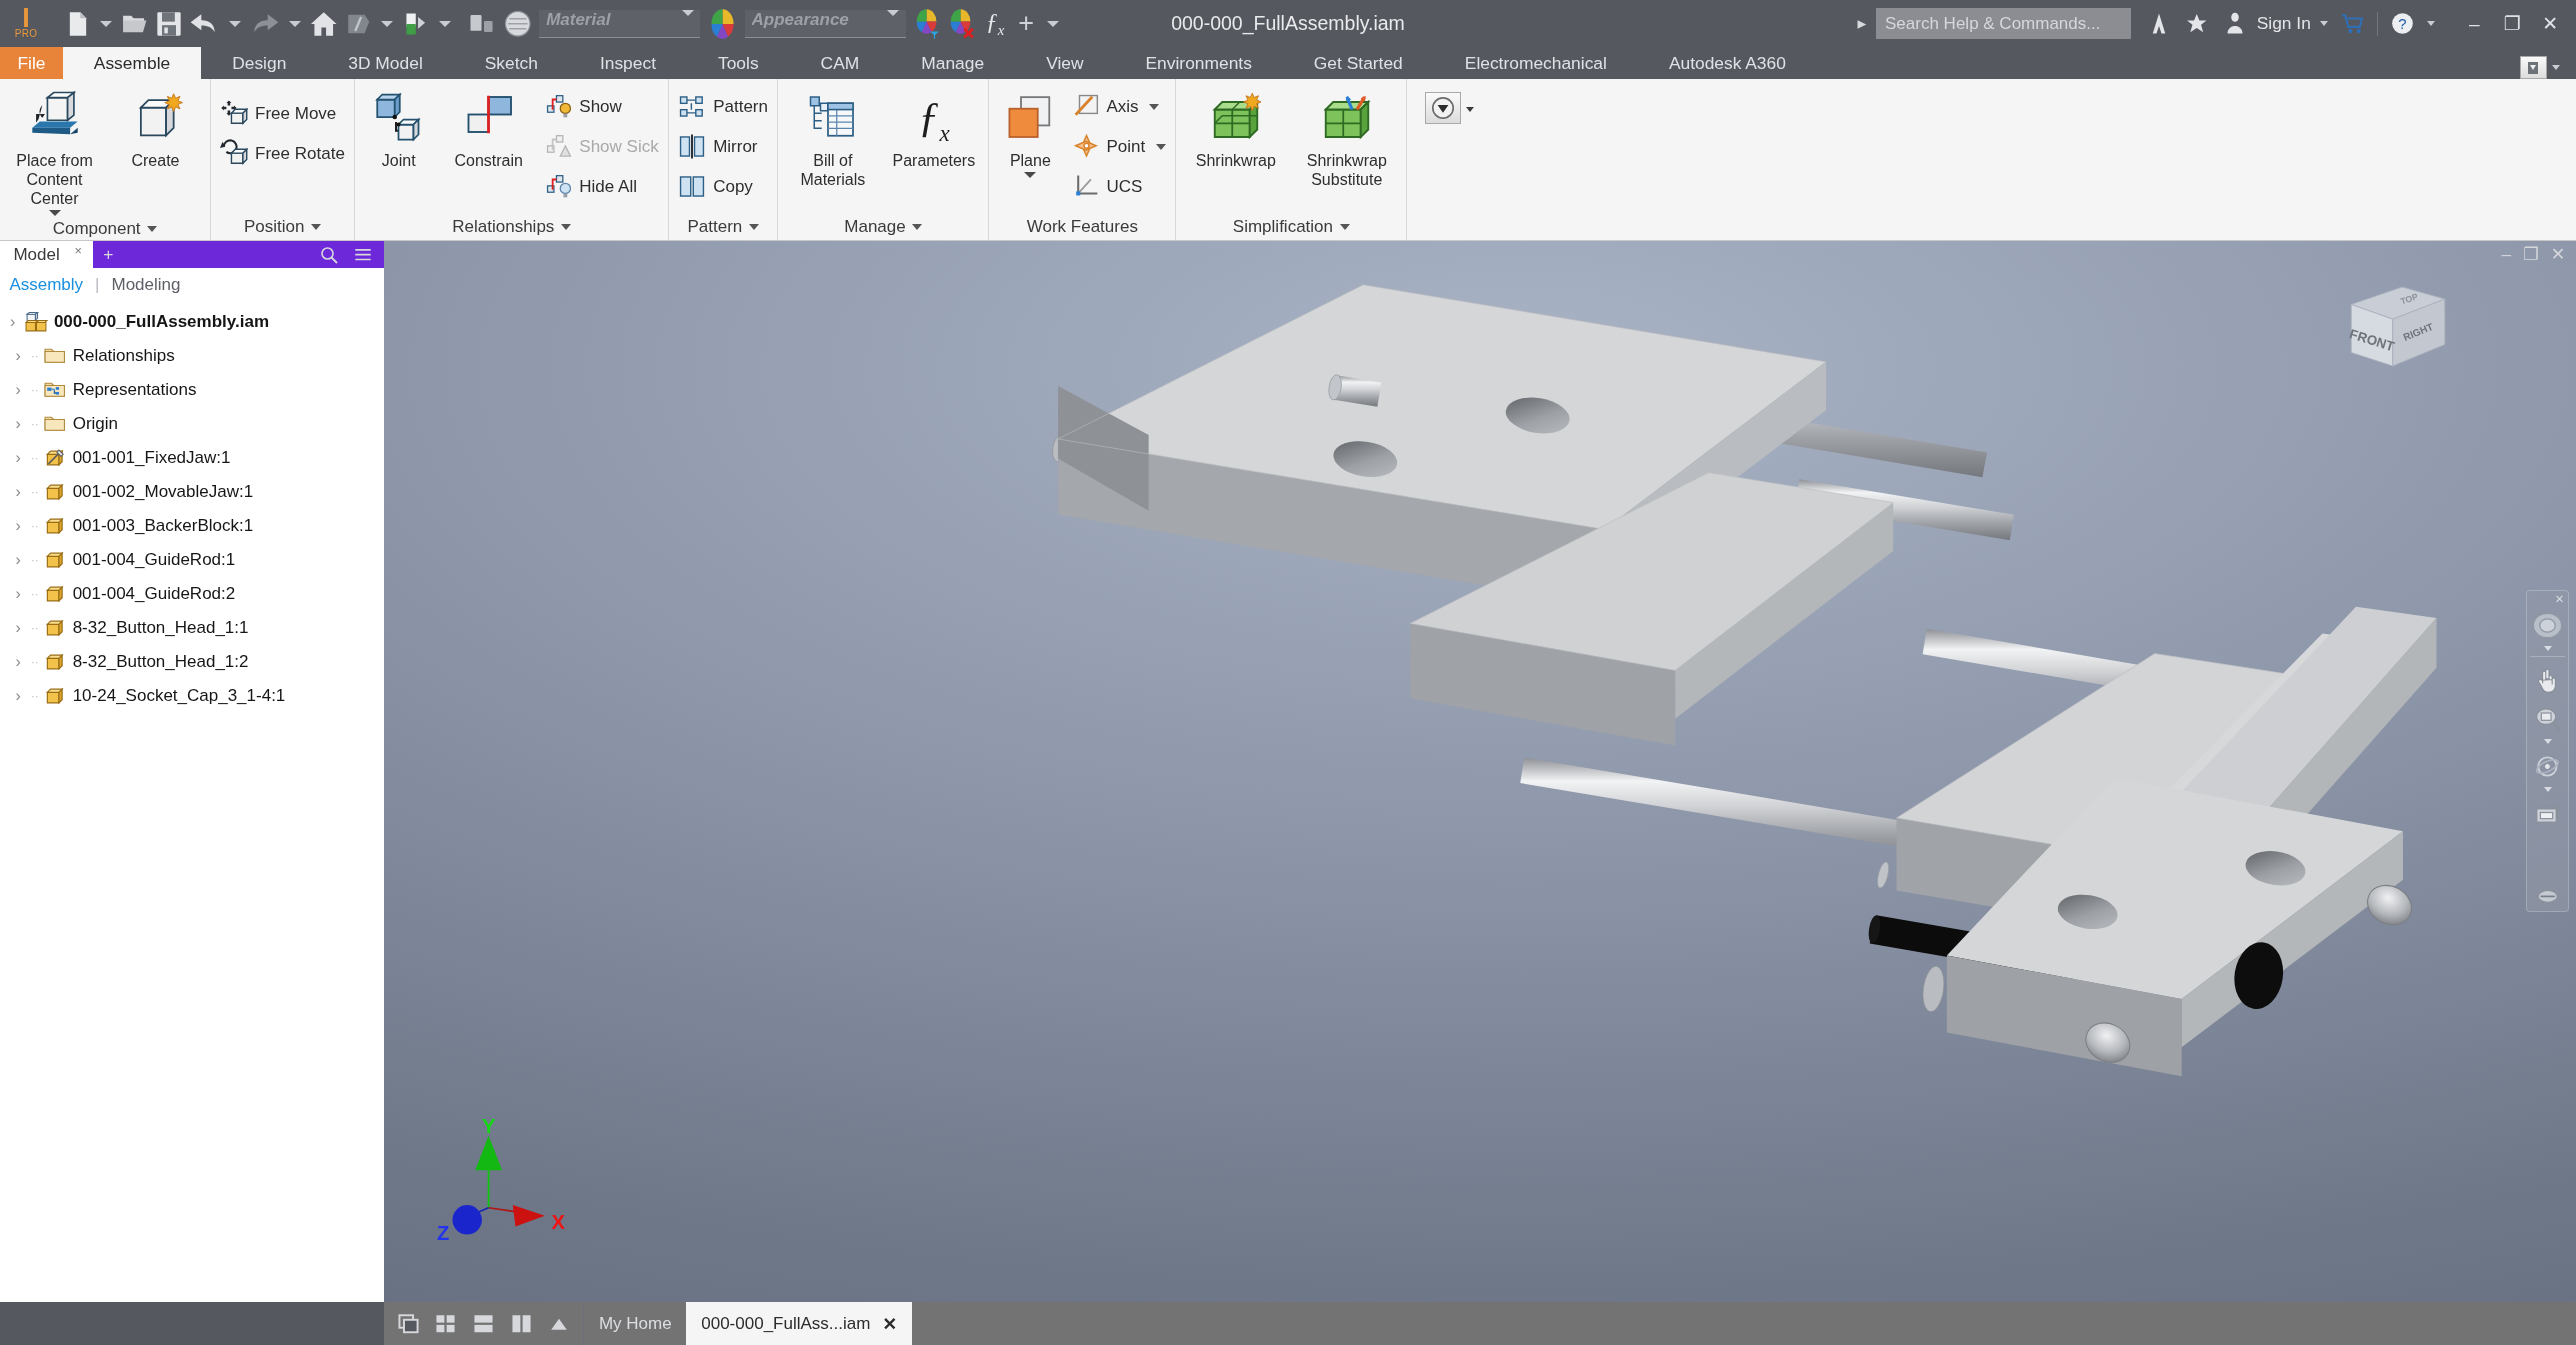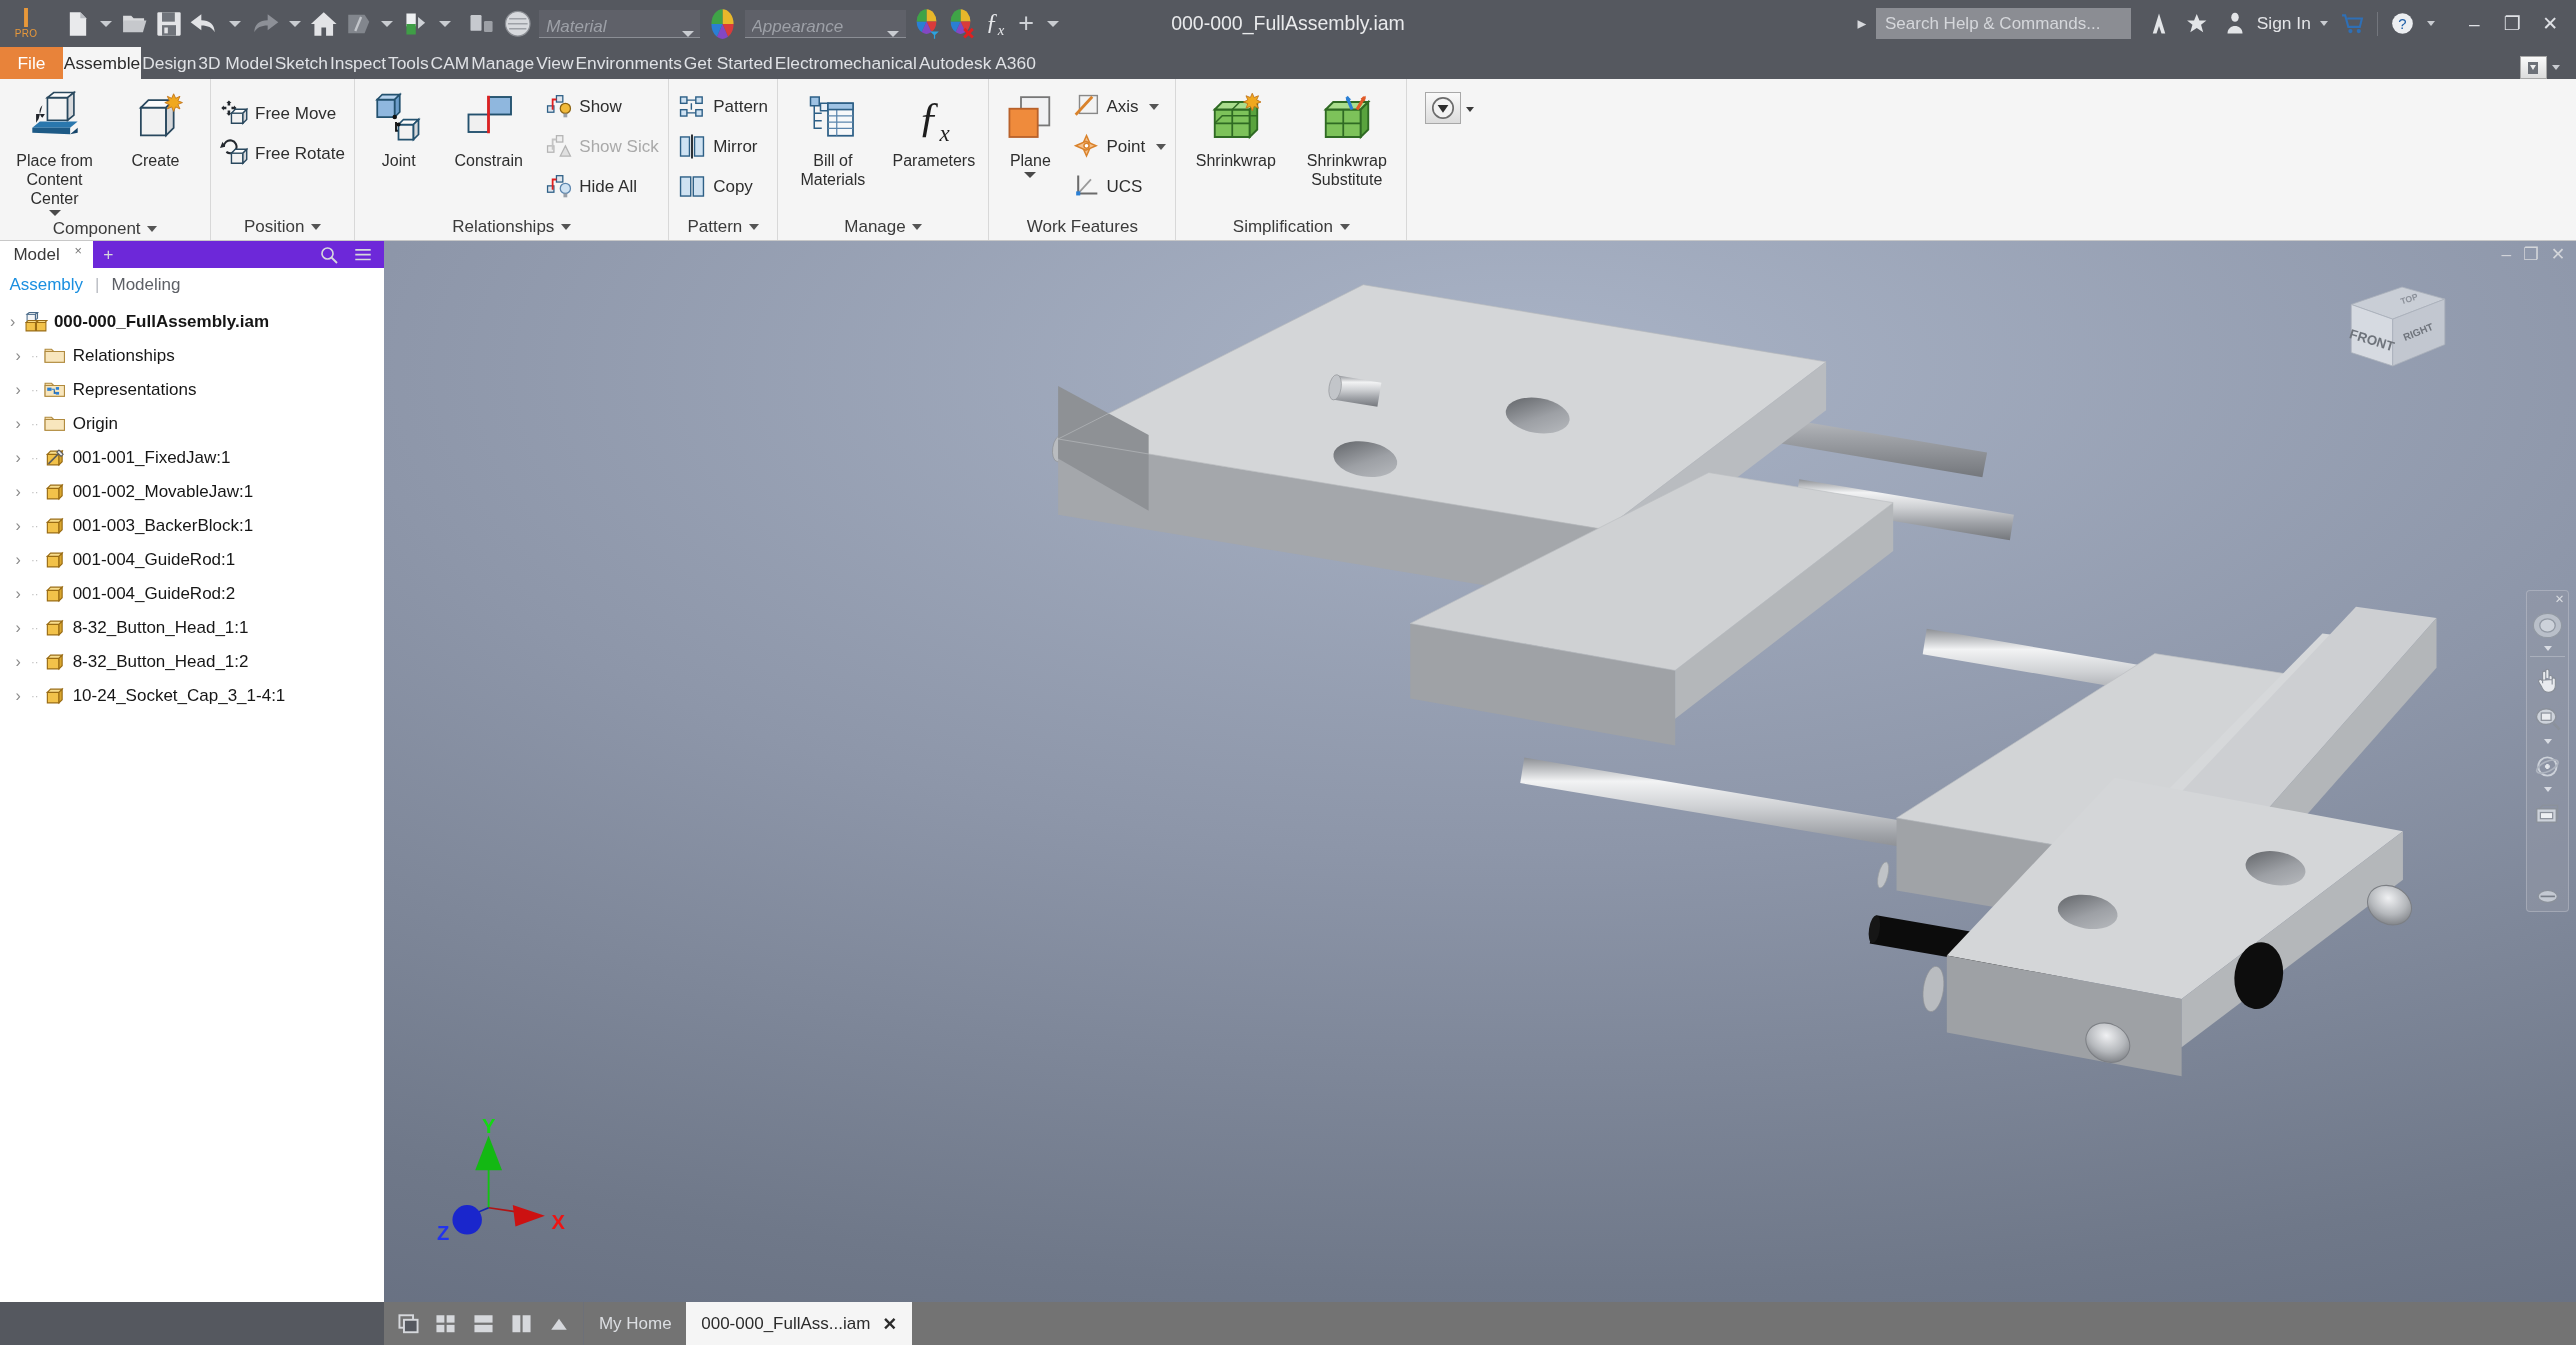--- a/index.html
+++ b/index.html
@@ -34,22 +34,23 @@
   .pro-logo {
     display: flex; flex-direction: column; align-items: center;
     justify-content: center; width: 52px; height: 43px;
   }
   .pro-logo .bar { font-size: 27px; color: #e8983a; line-height: 0.75; font-weight: bold; }
   .pro-logo .txt { font-size: 10px; color: #e8983a; letter-spacing: 0.3px; }
 
   .combo {
     width: 161px; height: 28px; background: #5f6169;
     border-bottom: 1.3px solid #8b8e95;
-    display: flex; align-items: flex-end; padding: 0 6.7px;
+    display: flex; align-items: flex-start; padding: 0 6.7px;
     margin: 0 4px;
+    font-weight: bold;
   }
   .combo span {
     flex: 1; font-style: italic; font-size: 17px; color: #9da0a7;
     white-space: nowrap; overflow: hidden;
   }
   .title-center {
     position: absolute; left: 0; right: 0; top: 0; height: 47px;
     display: flex; align-items: center; justify-content: center;
     pointer-events: none;
   }
@@ -69,21 +70,21 @@
     align-items: center; justify-content: center;
     font-size: 19px; color: #dfe1e5;
   }
 
   
   .ribbon-tabs {
     position: absolute; left: 0; top: 47px; width: 2576px; height: 32px;
     background: #55585f; display: flex; align-items: flex-end;
   }
   .rtab {
-    height: 32px; padding: 0 1px; display: flex; align-items: center;
+    height: 32px; padding: 0 31px; display: flex; align-items: center;
     font-size: 17.4px; color: #dfe1e5; white-space: nowrap;
   }
   .rtab.file { background: #e8833a; color: #fff; padding: 0 17.4px; }
   .rtab.active { background: #f5f5f5; color: #2b2b2b; }
   .rtab-right { margin-left: auto; display: flex; align-items: center; padding-right: 10.7px; }
   .mini-btn {
     width: 27px; height: 23px; background: linear-gradient(#fafafa,#dcdcdc);
     border: 0.7px solid #a8a8a8; display: flex; align-items: center;
     justify-content: center;
   }

